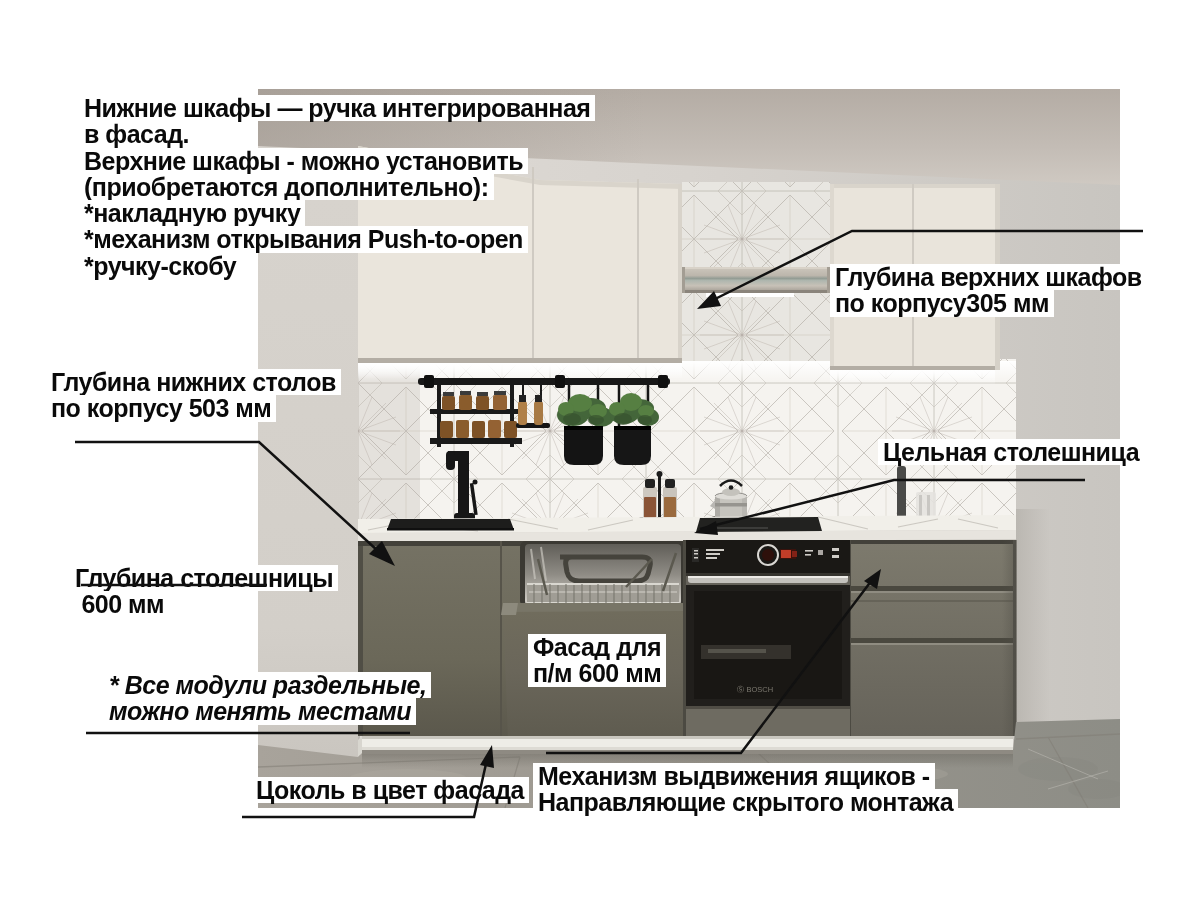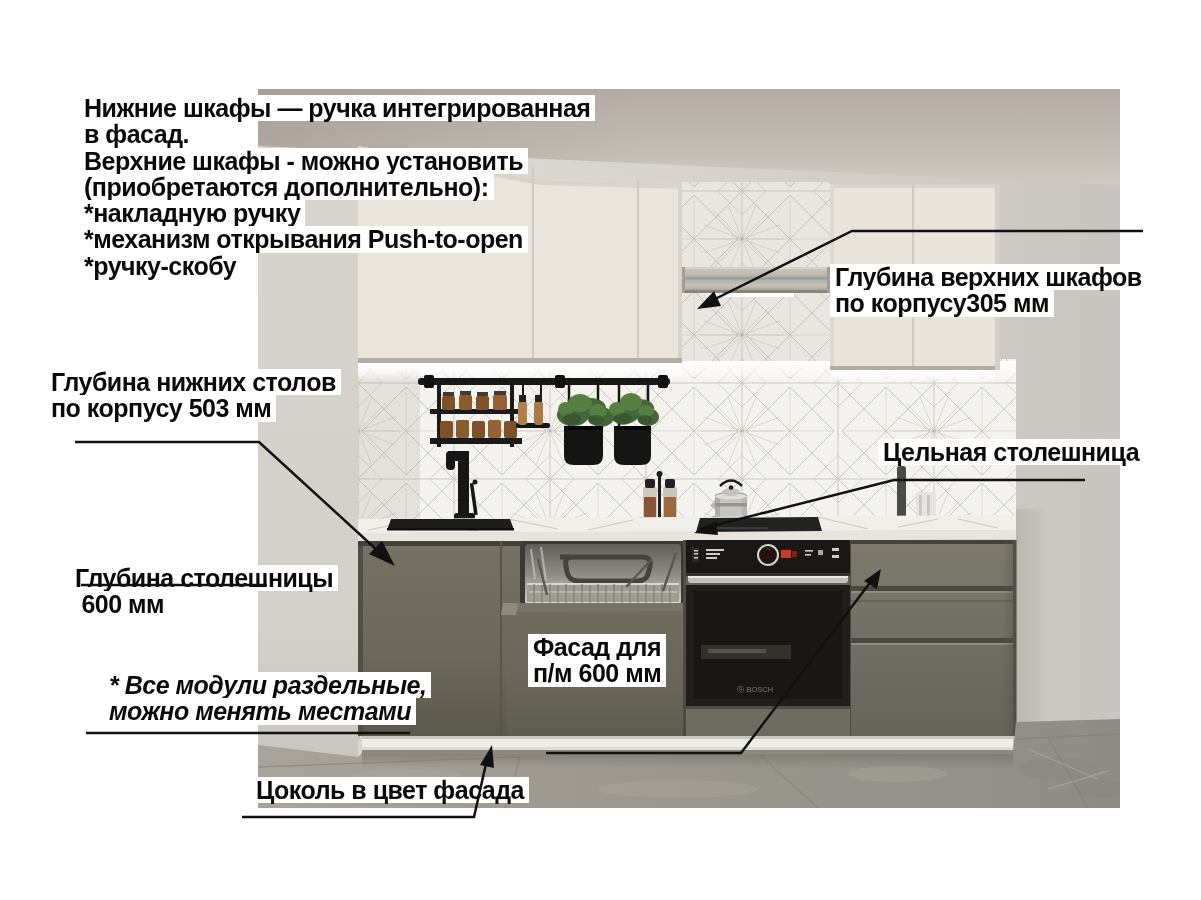--- a/index.html
+++ b/index.html
@@ -394,20 +394,22 @@
 <span> 600 мм</span></div>
 
   <div class="lbl" style="left:528px;top:634px;"><span>Фасад для</span>
 <span>п/м 600 мм</span></div>
 
   <div class="lbl" style="left:92px;top:672px;font-style:italic;margin-left:12px;"><span>* Все модули раздельные,</span>
 <span>можно менять местами</span></div>
 
   <div class="lbl" style="left:207px;top:777px;margin-left:44px;"><span>Цоколь в цвет фасада</span></div>
 
+  <div class="lbl" style="left:533px;top:763px;"><span>Механизм выдвижения ящиков -</span>
+<span>Направляющие скрытого монтажа</span></div>
 
   <svg id="overlay" viewBox="0 0 1201 900">
     <g stroke="#111111" stroke-width="2.5" fill="none">
       <polyline points="1143,231 852,231 703,305"></polyline>
       <polyline points="1085,480 894,480 700,529"></polyline>
       <polyline points="75,442 259,442 390,562"></polyline>
       <line x1="81" y1="585" x2="267" y2="585"></line>
       <line x1="86" y1="733" x2="410" y2="733"></line>
       <polyline points="242,817 474,817 488,755"></polyline>
       <polyline points="546,753 741,753 872,580"></polyline>

